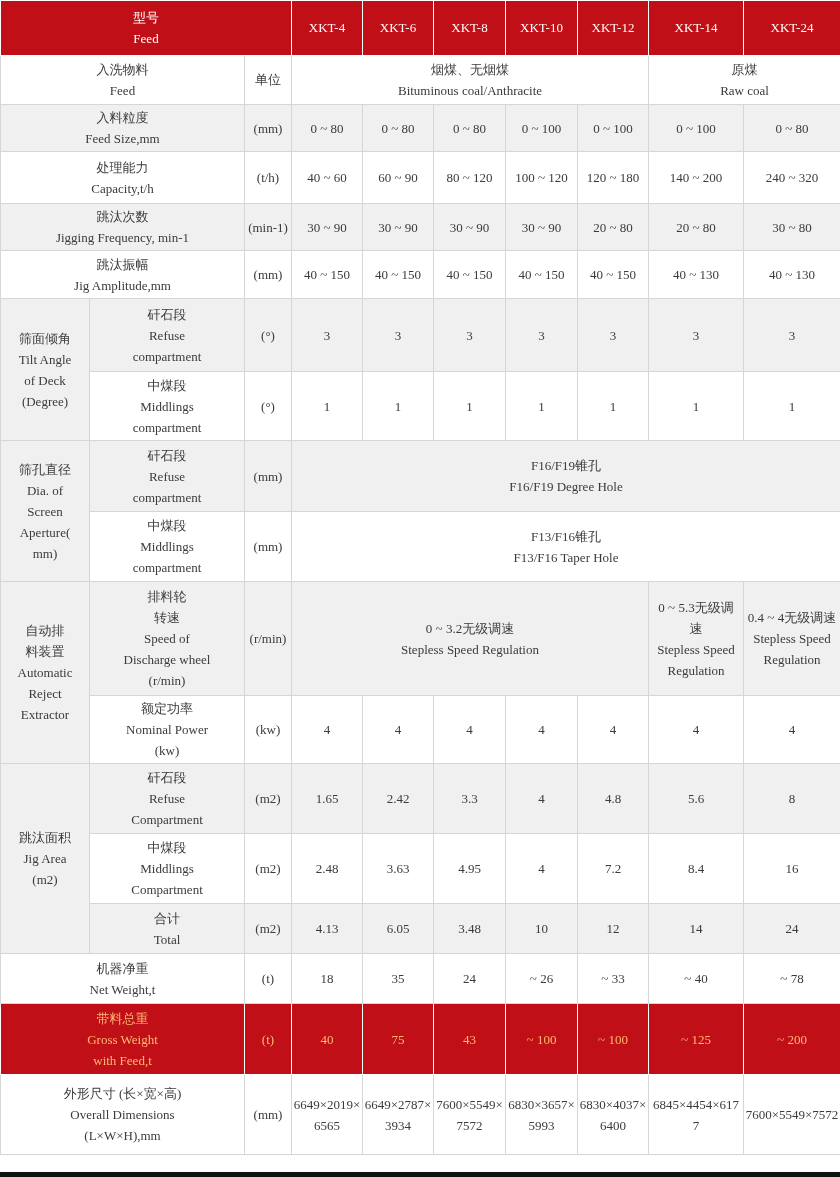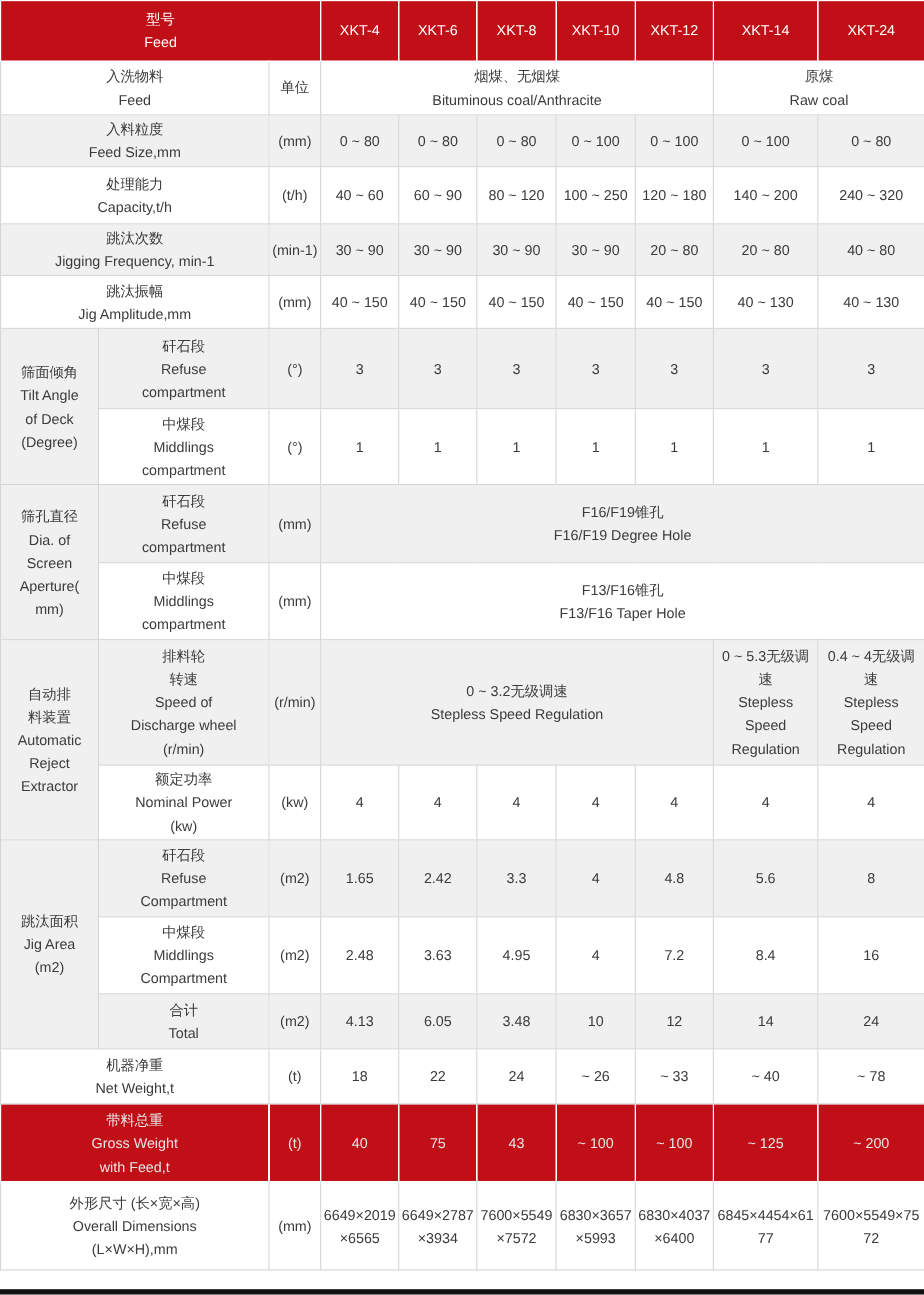--- a/index.html
+++ b/index.html
@@ -2,39 +2,39 @@
 <html><head>
 <meta charset="utf-8">
 <style>
   html,body{margin:0;padding:0;background:#ffffff;}
   body{
     width:840px;height:1177px;position:relative;
     font-family:"Liberation Sans","DejaVu Sans",sans-serif;
     color:#3b3b3b;font-size:13px;
   }
   table.spec{
-    width:840px;table-layout:fixed;border-collapse:collapse;
+    width:840px;table-layout:fixed;border-collapse:collapse;font-family:Liberation Serif, serif;
   }
   td,th{
     border:1px solid #d6d6d6;
     text-align:center;vertical-align:middle;
     padding:2px 3px;font-weight:normal;
     line-height:1.62;overflow:hidden;
   }
   .zh,.en{white-space:pre-line;}
   tr.gray td{background:#f0f0f0;}
   tr.white td{background:#ffffff;}
   td.grp{background:#f0f0f0 !important;text-align:center;}
   
   tr.redhead th{
     background:#c00f16;color:#ffffff;border:1px solid #ffffff;
     font-size:13px;
   }
   tr.redrow td{
-    background:#c00f16;color:#e5e5e5;border:1px solid #ffffff;
+    background:#c00f16;color:#fdba74;border:1px solid #ffffff;
   }
   td.unit{padding:2px 1px;}
   td.dim{word-break:break-all;padding:2px 1px;}
   .bottom-rule{
     position:absolute;left:0;bottom:0;width:840px;height:5px;background:#111111;
   }
 </style>
 </head>
 <body>
 
@@ -100,39 +100,39 @@
 
   <tr class="white" style="height:52px">
     <td colspan="2">
       <div class="zh">处理能力</div>
       <div class="en">Capacity,t/h</div>
     </td>
     <td class="unit">(t/h)</td>
     <td>40 ~ 60</td>
     <td>60 ~ 90</td>
     <td>80 ~ 120</td>
-    <td>100 ~ 250</td>
+    <td>100 ~ 120</td>
     <td>120 ~ 180</td>
     <td>140 ~ 200</td>
     <td>240 ~ 320</td>
   </tr>
 
   <tr class="gray" style="height:47px">
     <td colspan="2">
       <div class="zh">跳汰次数</div>
       <div class="en">Jigging Frequency, min-1</div>
     </td>
     <td class="unit">(min-1)</td>
     <td>30 ~ 90</td>
     <td>30 ~ 90</td>
     <td>30 ~ 90</td>
     <td>30 ~ 90</td>
     <td>20 ~ 80</td>
     <td>20 ~ 80</td>
-    <td>40 ~ 80</td>
+    <td>30 ~ 80</td>
   </tr>
 
   <tr class="white" style="height:48px">
     <td colspan="2">
       <div class="zh">跳汰振幅</div>
       <div class="en">Jig Amplitude,mm</div>
     </td>
     <td class="unit">(mm)</td>
     <td>40 ~ 150</td>
     <td>40 ~ 150</td>
@@ -307,21 +307,21 @@
     <td>24</td>
   </tr>
 
   <tr class="white" style="height:50px">
     <td colspan="2">
       <div class="zh">机器净重</div>
       <div class="en">Net Weight,t</div>
     </td>
     <td class="unit">(t)</td>
     <td>18</td>
-    <td>22</td>
+    <td>35</td>
     <td>24</td>
     <td>~ 26</td>
     <td>~ 33</td>
     <td>~ 40</td>
     <td>~ 78</td>
   </tr>
 
   <tr class="redrow" style="height:71px">
     <td colspan="2">
       <div class="zh">带料总重</div>

